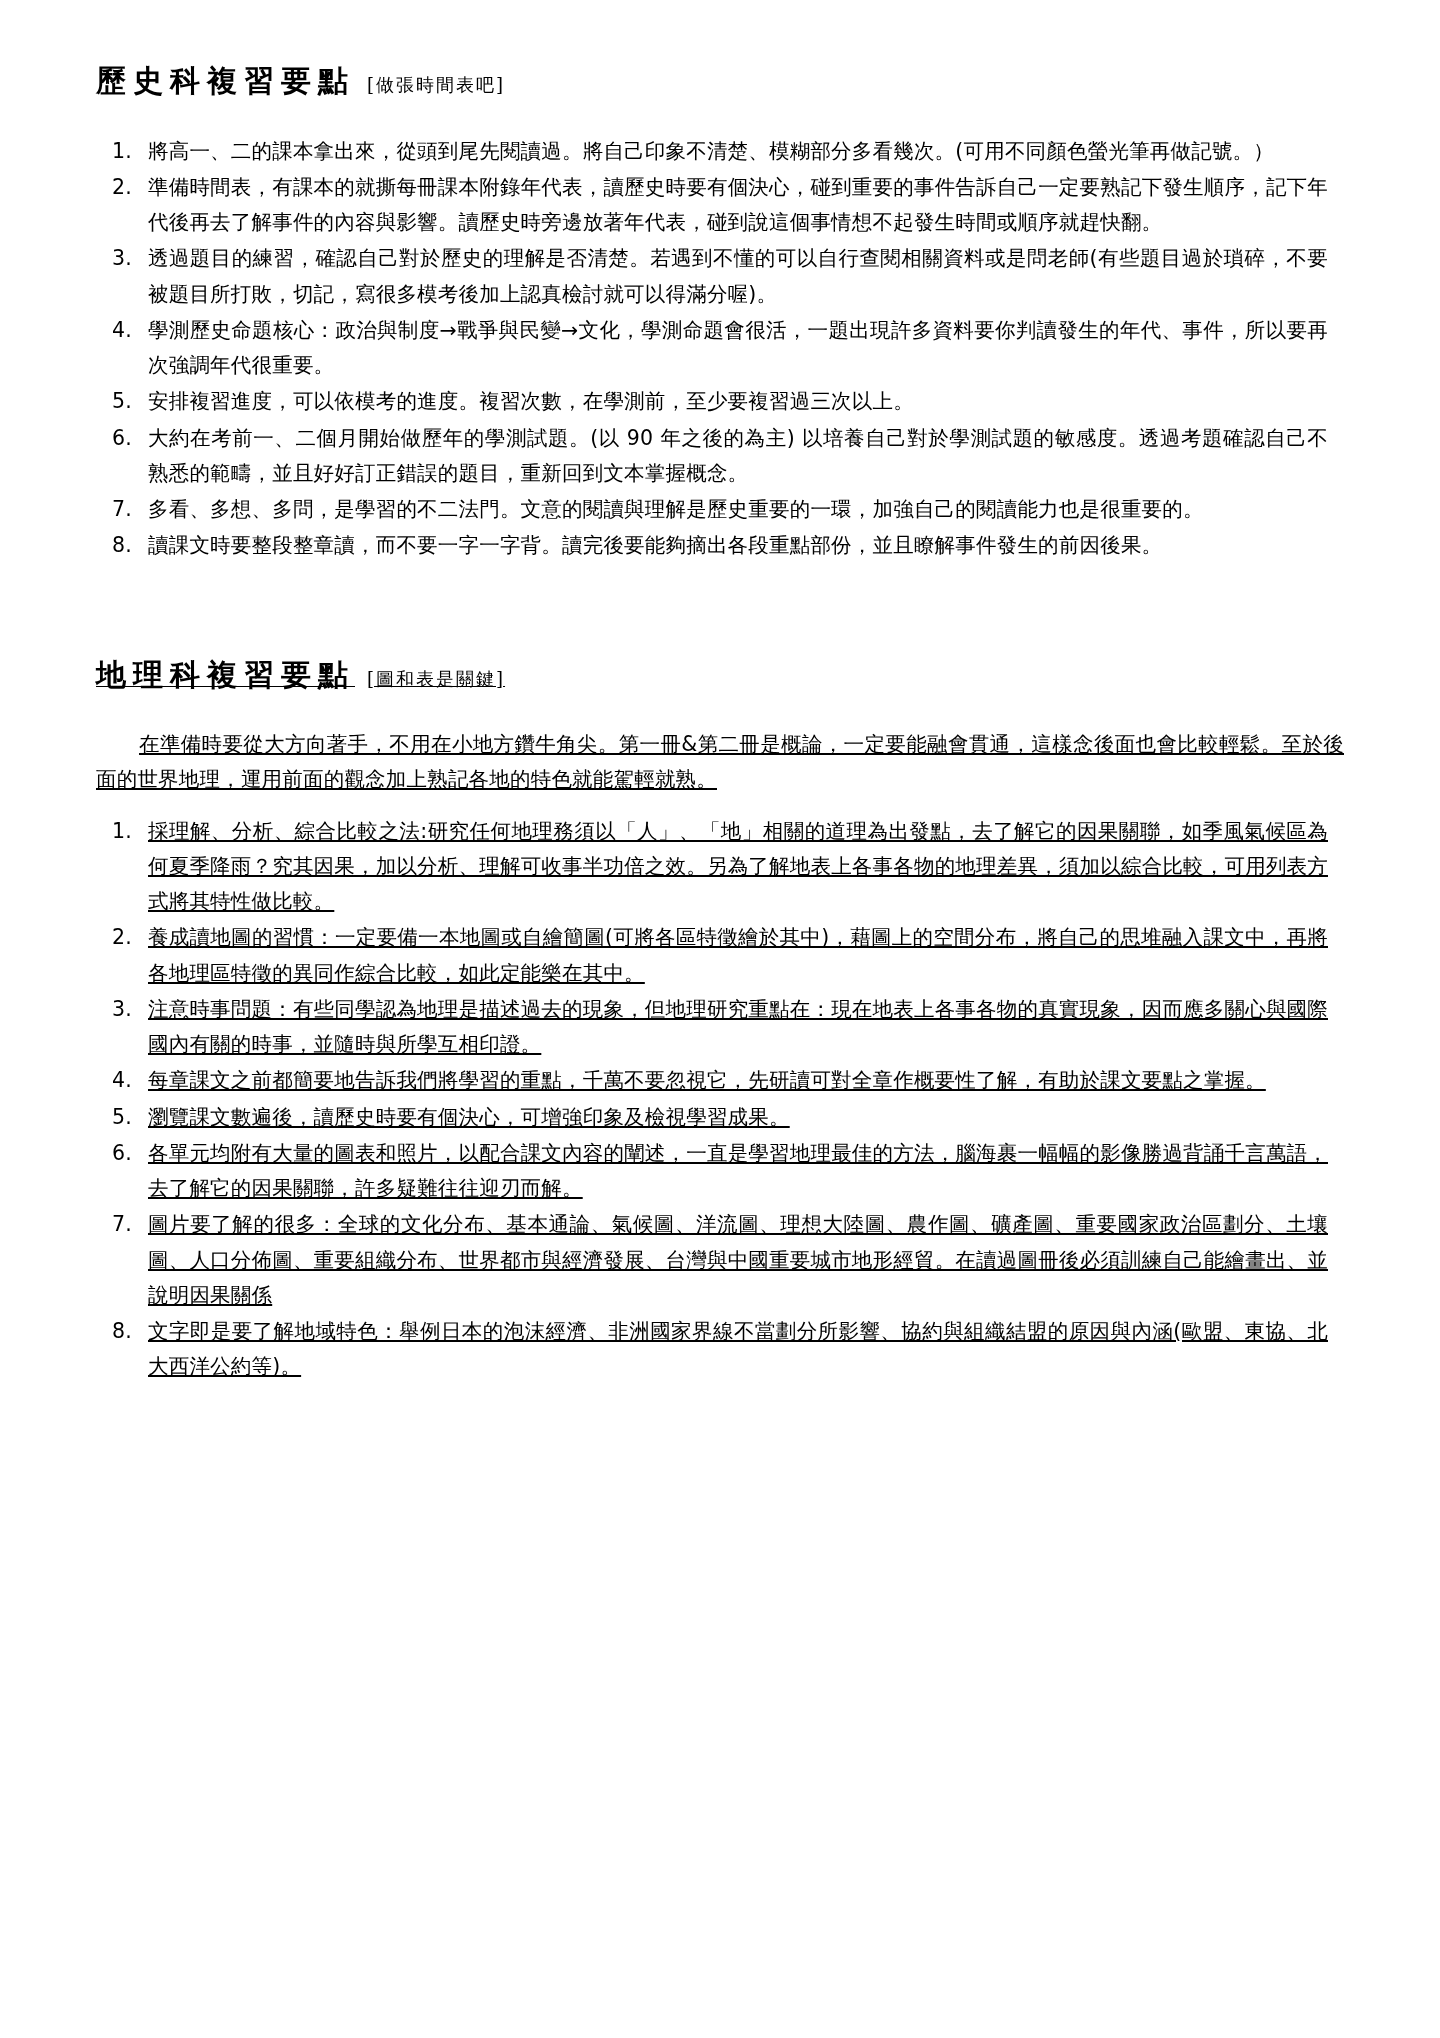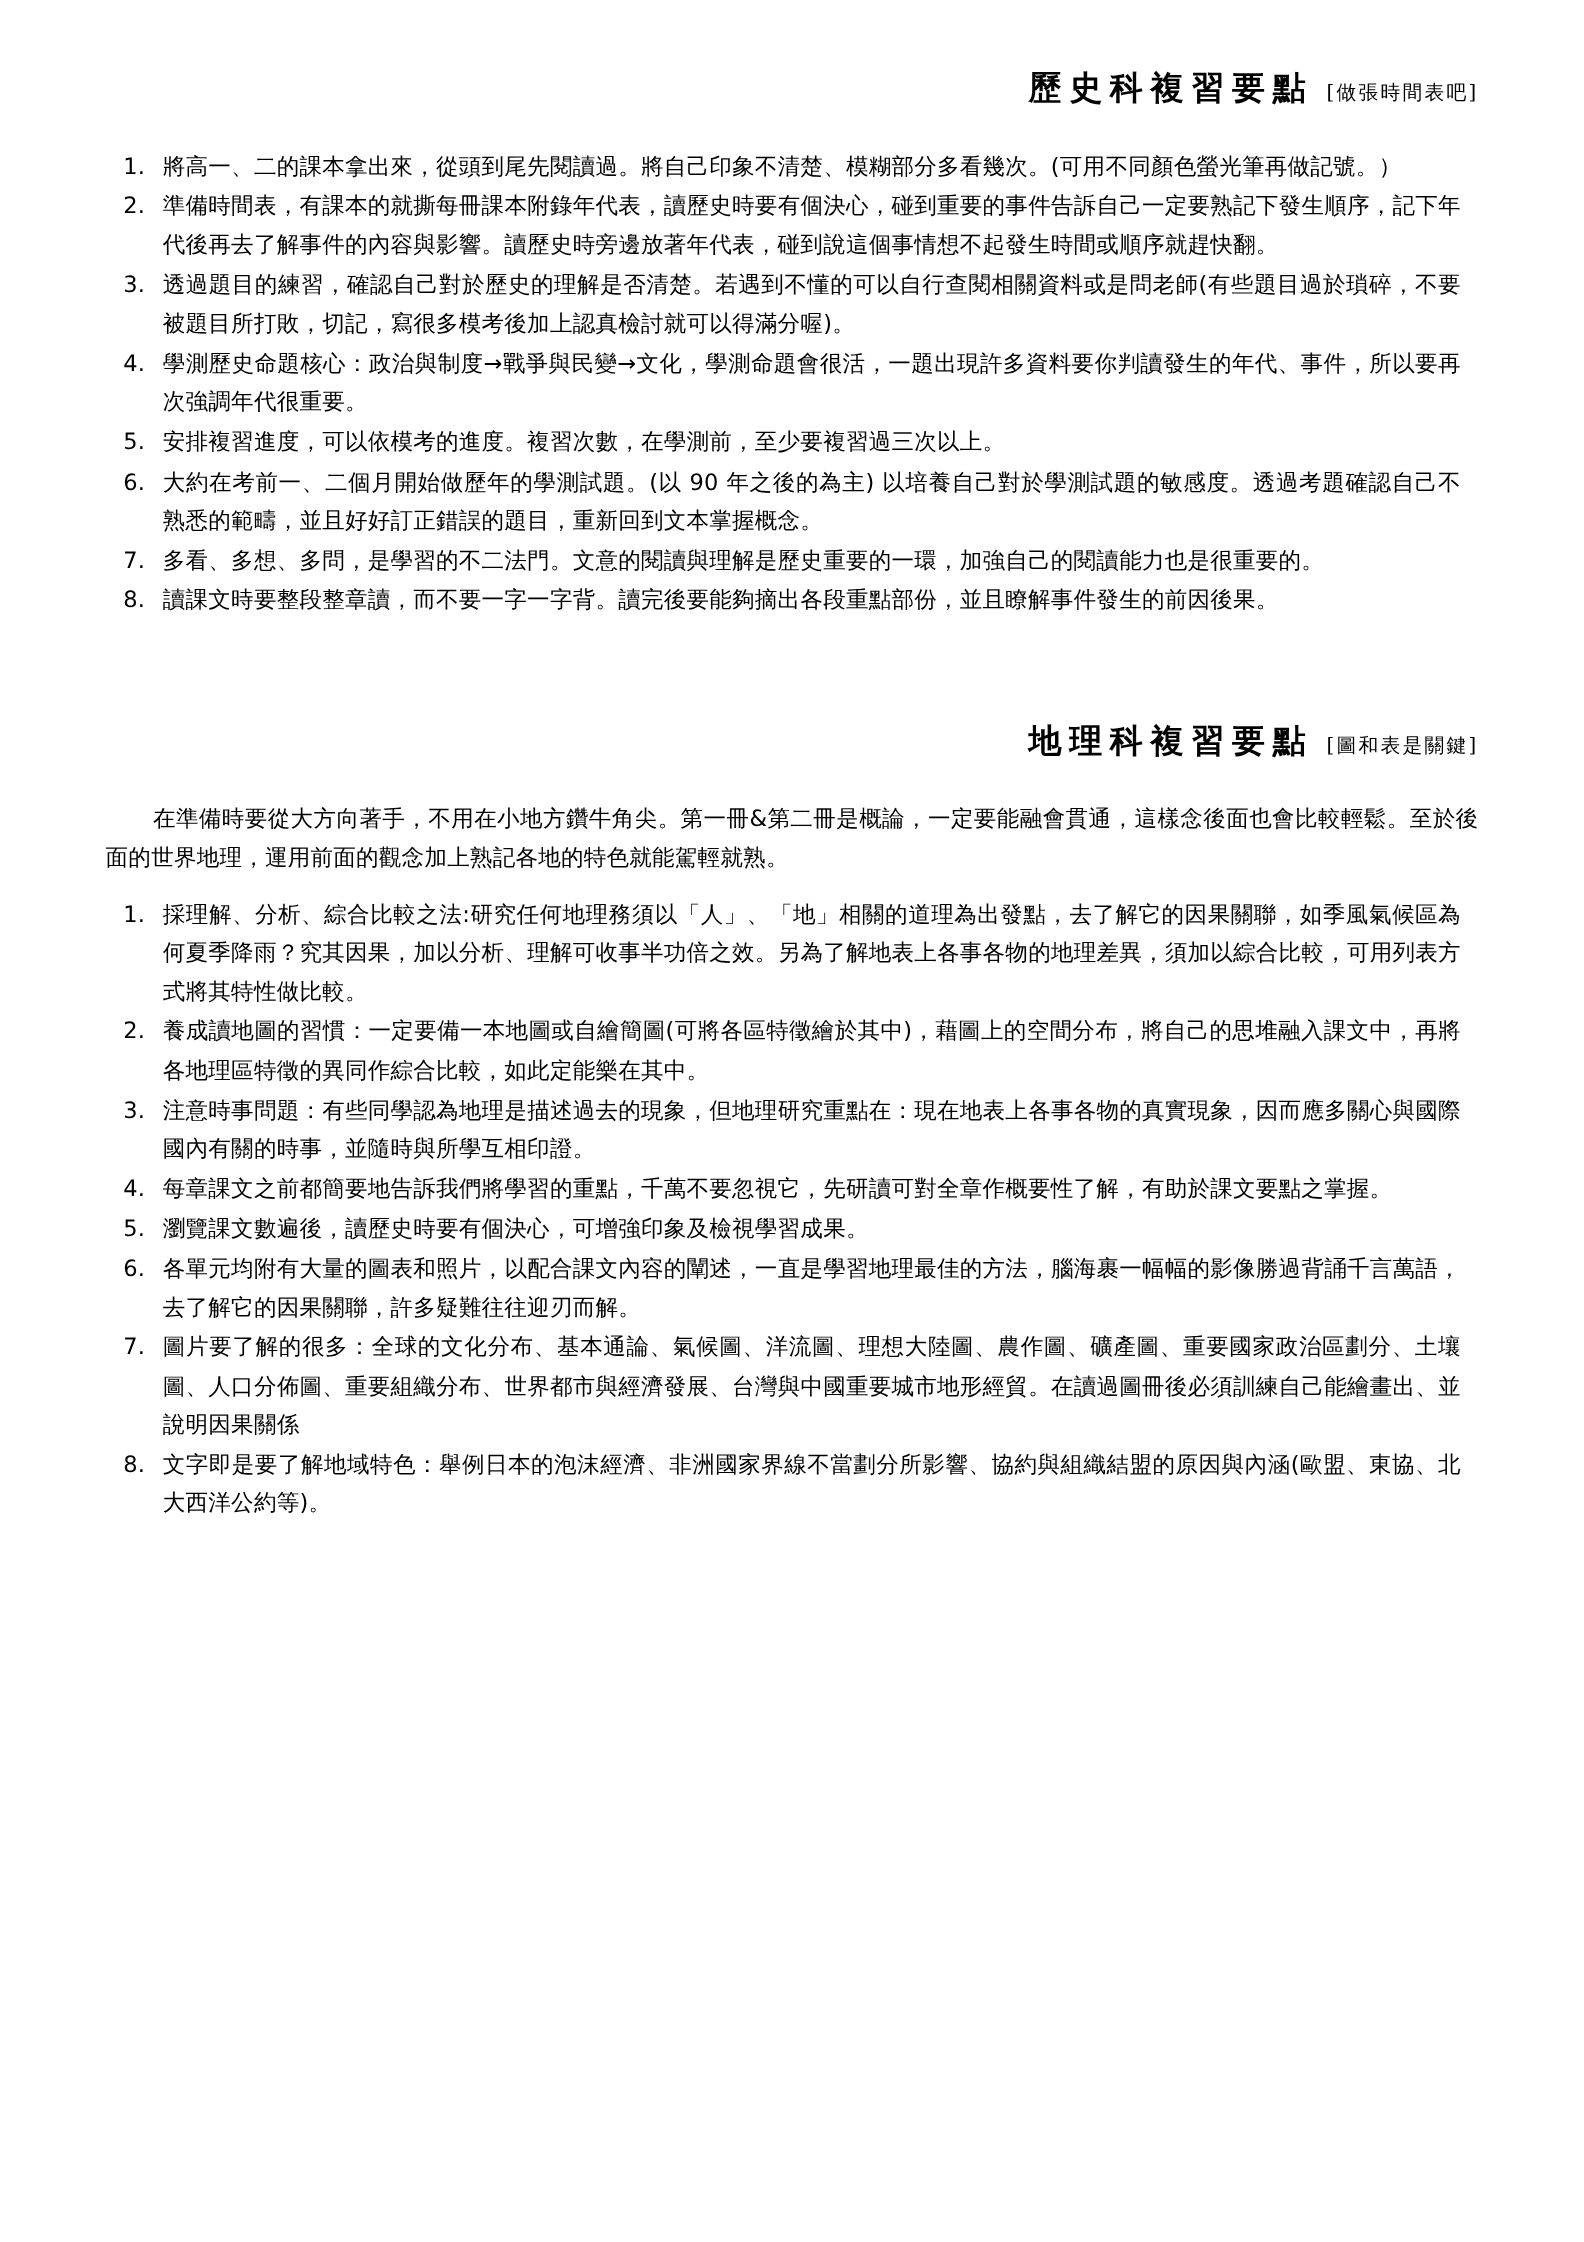--- a/index.html
+++ b/index.html
@@ -17,23 +17,24 @@
     width: 1440px;
     min-height: 2038px;
     box-sizing: border-box;
     padding: 62px 96px 40px 96px;
   }
   .section {
     width: 100%;
   }
   .section + .section {
     margin-top: 92px;
+    text-decoration: underline;
   }
   .heading {
-    text-align: right;
+    text-align: left;
     margin: 0 0 34px 0;
     line-height: 1.25;
     white-space: nowrap;
   }
   .heading-main {
     font-family: "DejaVu Serif", "Liberation Serif", serif;
     font-size: 30px;
     font-weight: bold;
     letter-spacing: 7px;
   }

